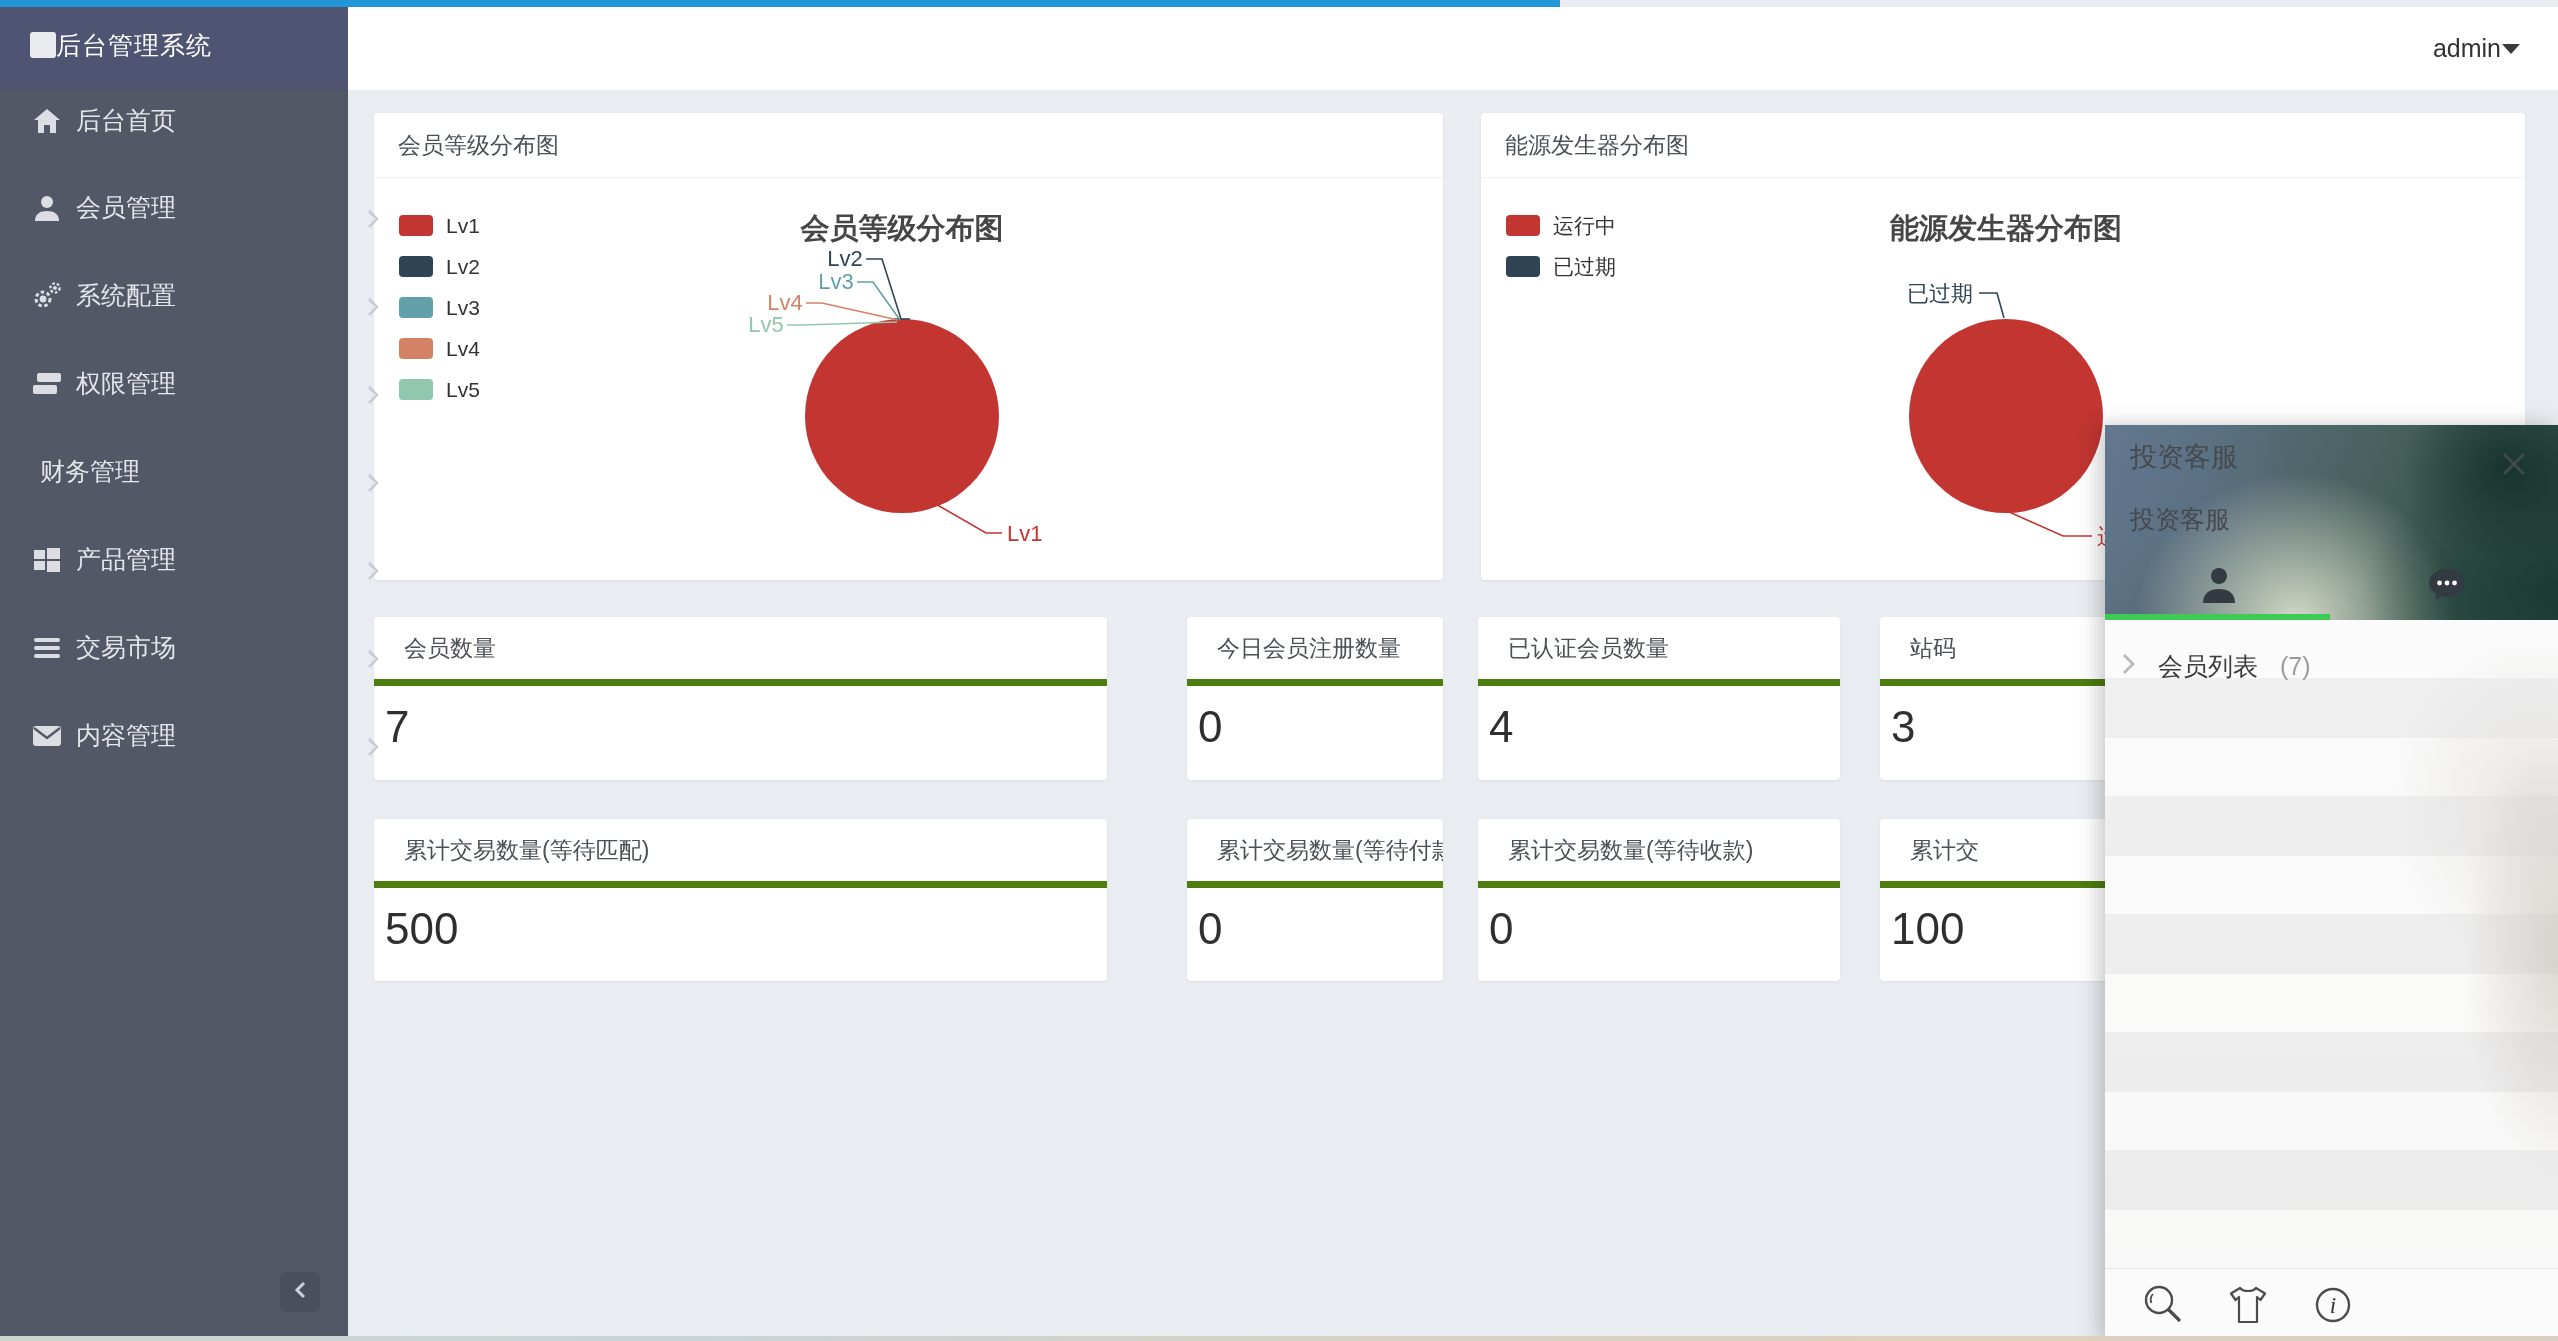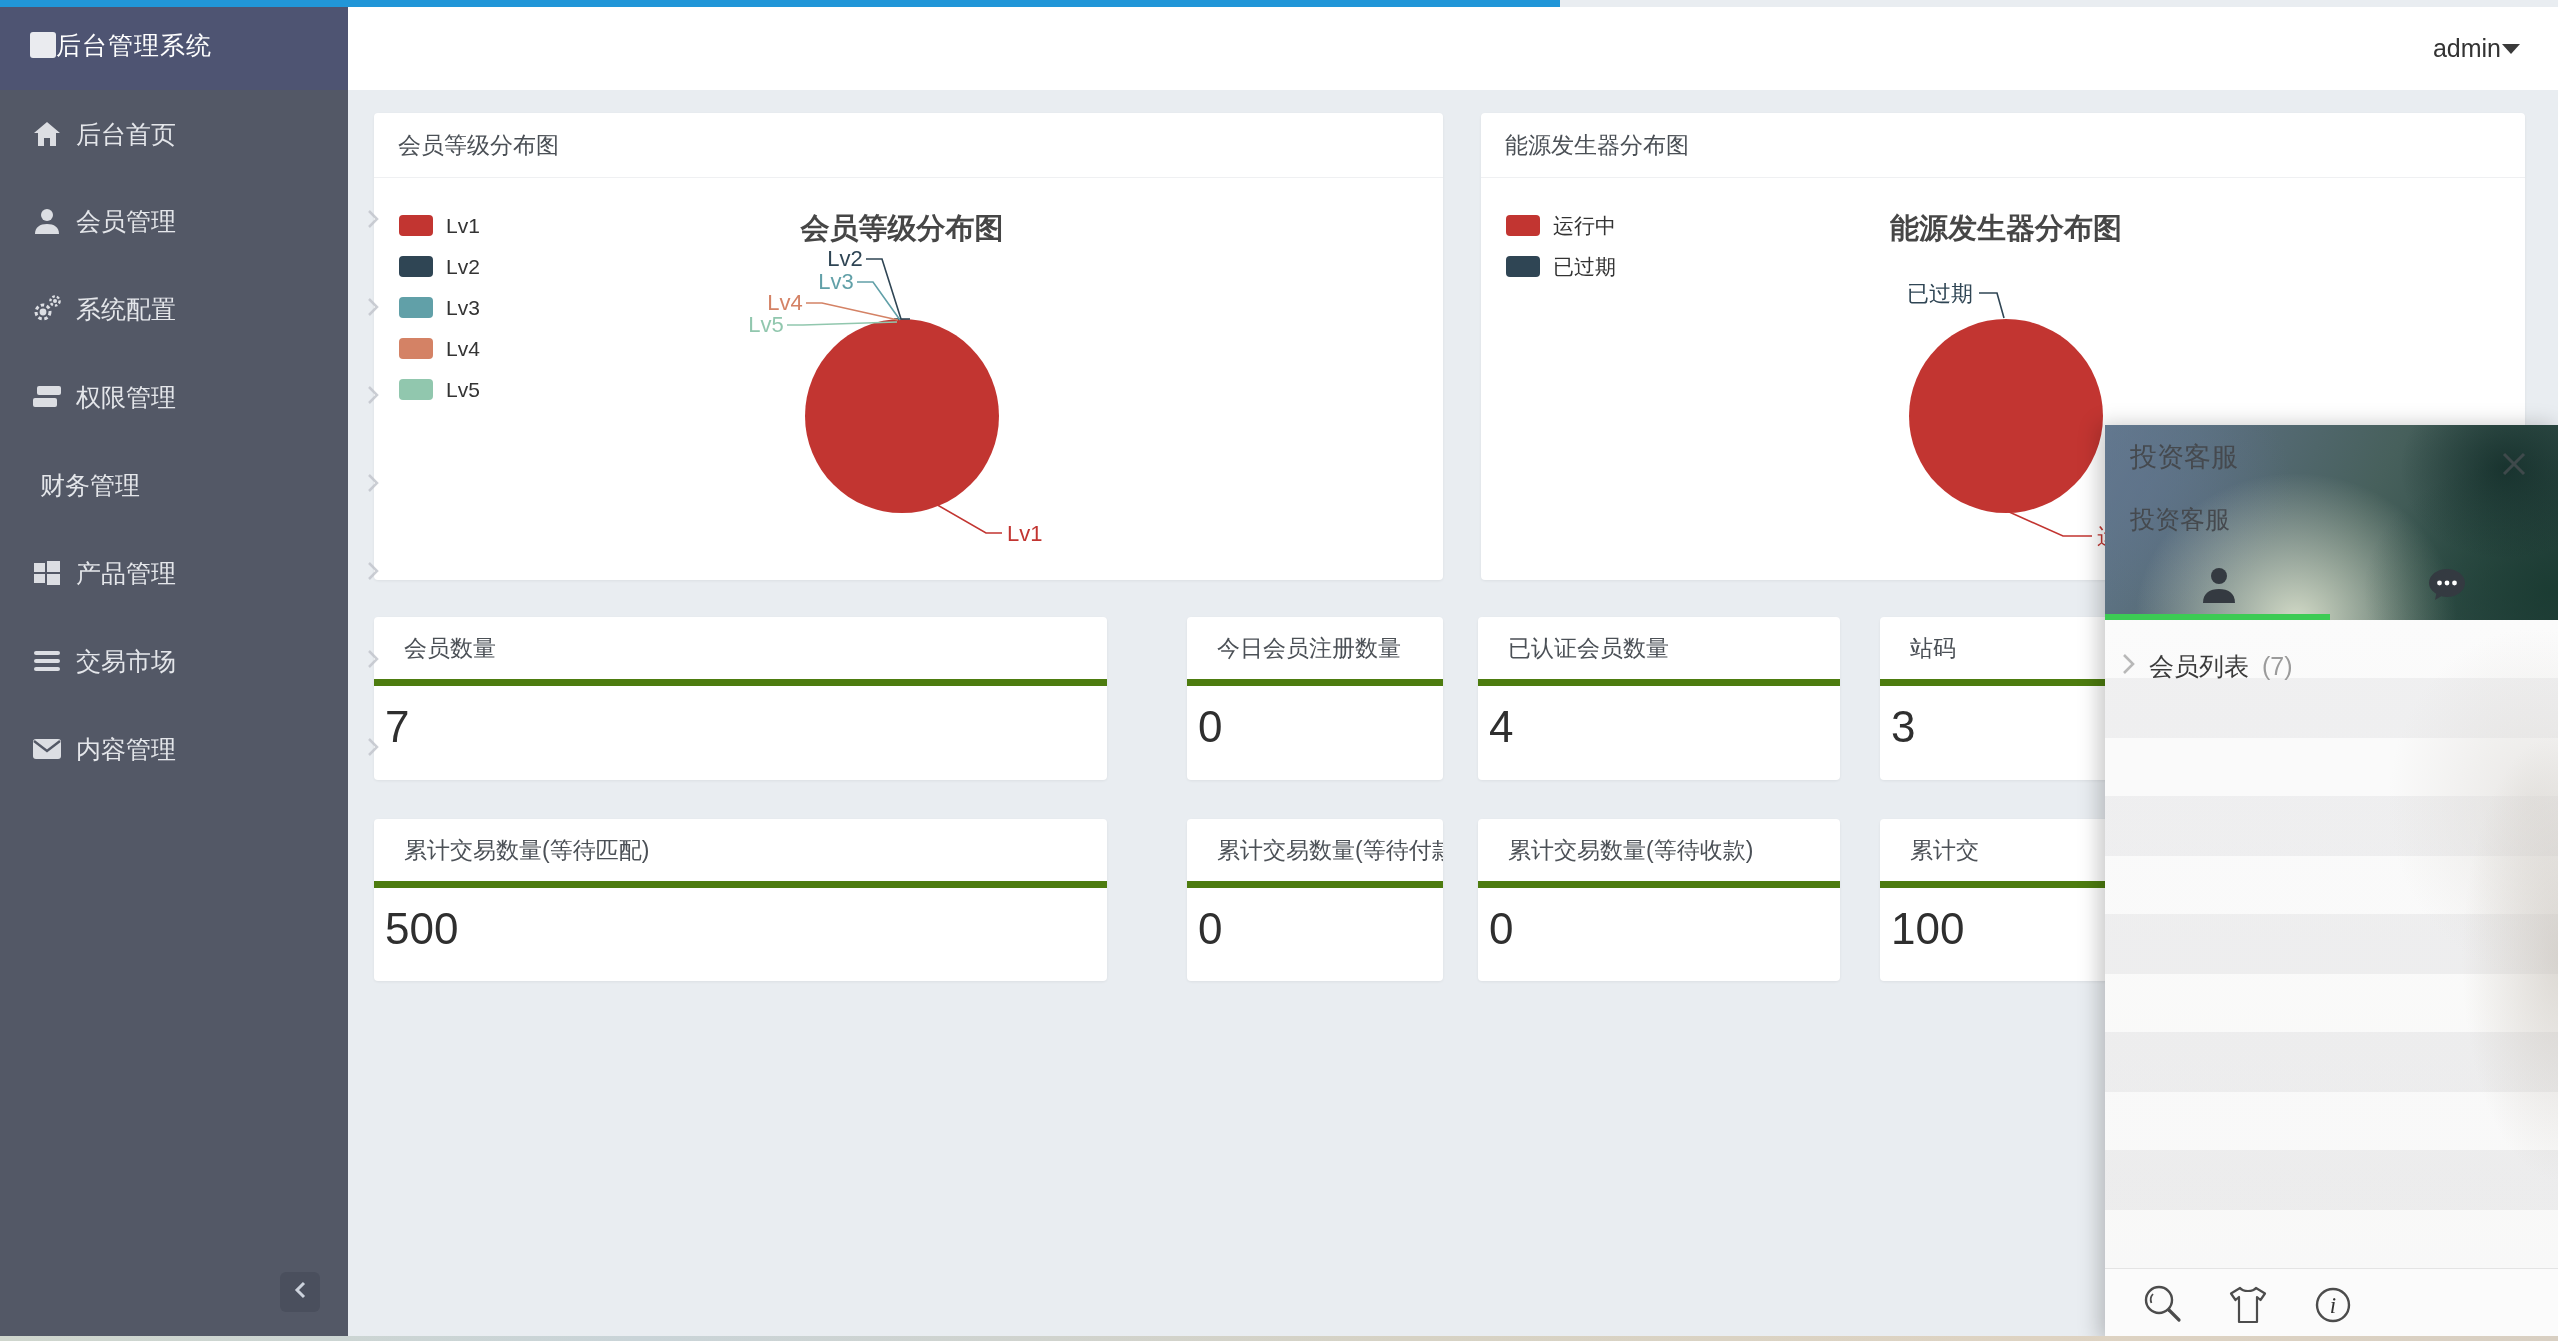--- a/index.html
+++ b/index.html
@@ -8,21 +8,21 @@
 
   
   .loadbar{position:absolute;left:0;top:0;width:1560px;height:7px;background:#2196d8;z-index:80;}
 
   
   .sidebar{position:absolute;left:0;top:0;width:348px;height:1341px;background:#535866;z-index:10;}
   .sidebar-head{position:absolute;left:0;top:0;width:348px;height:90px;background:#4e5472;
                 display:flex;align-items:center;}
   .logo-sq{width:26px;height:26px;background:#f2f3f5;border-radius:3px;margin-left:30px;opacity:.95;}
   .sidebar-title{color:#ffffff;font-size:25px;letter-spacing:1px;}
-  .nav-item{position:absolute;left:0;width:406px;height:60px;display:flex;align-items:center;
+  .nav-item{position:absolute;left:0;width:406px;height:60px;display:flex;align-items:flex-start;
             padding-left:30px;box-sizing:border-box;cursor:pointer;}
   .nav-icon{width:34px;height:34px;display:flex;align-items:center;justify-content:center;margin-right:12px;}
   .nav-label{color:#e4e6ea;font-size:25px;white-space:nowrap;}
   .nav-item.no-icon{padding-left:40px;}
   .nav-arrow{position:absolute;right:26px;top:50%;transform:translateY(-50%);opacity:.85;}
   .collapse-btn{position:absolute;left:280px;top:1272px;width:40px;height:40px;border-radius:6px;
                 background:#4a4f5d;display:flex;align-items:center;justify-content:center;cursor:pointer;}
 
   
   .topbar{position:absolute;left:348px;top:7px;right:0;height:83px;background:#ffffff;z-index:5;}
@@ -68,21 +68,21 @@
   .chat-close{position:absolute;left:394px;top:24px;width:30px;height:30px;cursor:pointer;opacity:.75;}
   .chat-tab{position:absolute;top:134px;width:227px;height:55px;display:flex;align-items:center;
             justify-content:center;cursor:pointer;}
   .tab-ind{position:absolute;left:0;top:189px;width:225px;height:6px;background:#3ccb54;}
   .chat-body{position:absolute;left:0;top:195px;width:100%;height:648px;
     background:
       radial-gradient(140px 320px at 100% 52%, rgba(196,189,180,.55), rgba(196,189,180,0) 70%),
       radial-gradient(200px 240px at 94% 28%, rgba(222,219,215,.6), rgba(222,219,215,0) 72%),
       repeating-linear-gradient(180deg, rgba(255,255,255,.55) 0 58px, rgba(228,228,231,.35) 58px 118px),
       linear-gradient(180deg,#f6f6f6,#f0f0ef);}
-  .member-row{position:absolute;left:16px;top:23px;height:46px;display:flex;align-items:center;gap:13px;cursor:pointer;}
+  .member-row{position:absolute;left:16px;top:23px;height:46px;display:flex;align-items:center;gap:22px;cursor:pointer;}
   .member-label{font-size:25px;color:#3a3a3a;}
   .member-count{font-size:25px;color:#9b9b9b;}
   .chat-toolbar{position:absolute;left:0;top:843px;width:100%;height:73px;background:#fbfbfb;
                 border-top:1px solid #e4e4e4;display:flex;align-items:center;gap:40px;
                 padding-left:36px;box-sizing:border-box;}
   .tool-icon{cursor:pointer;display:flex;}
 
   .bottom-strip{position:absolute;left:0;top:1336px;width:2558px;height:5px;z-index:70;
     background:linear-gradient(90deg,#cfd6cd 0%,#c9d4d8 25%,#d6d2c4 55%,#ded3c2 80%,#d8cfc2 100%);}
 </style>

